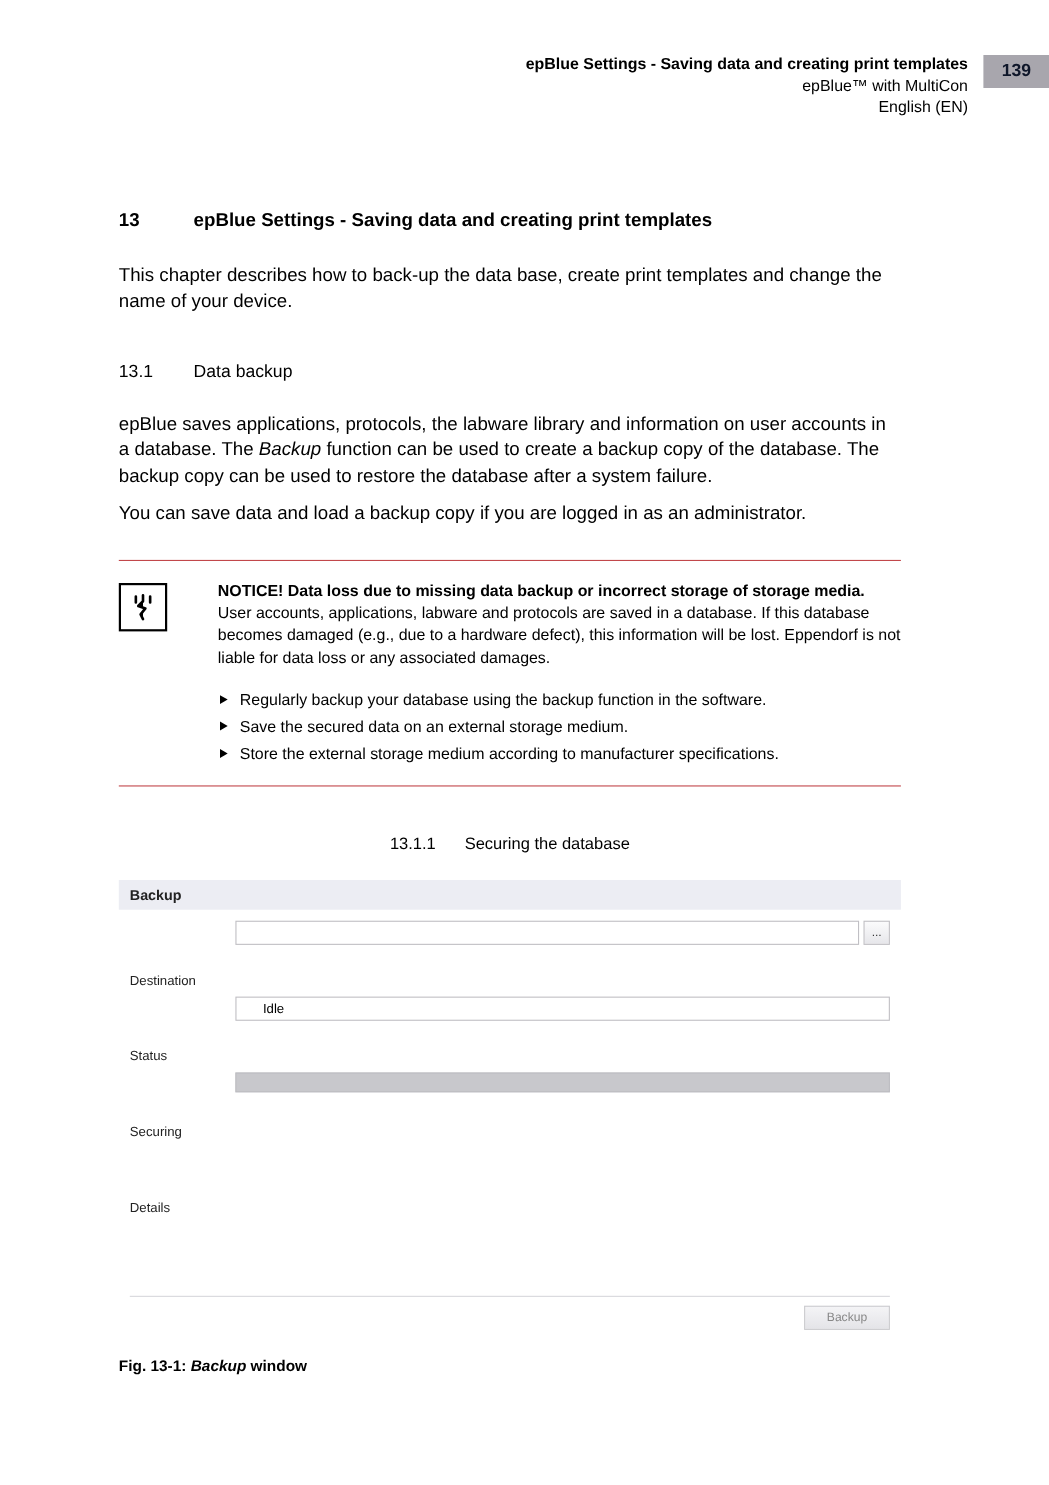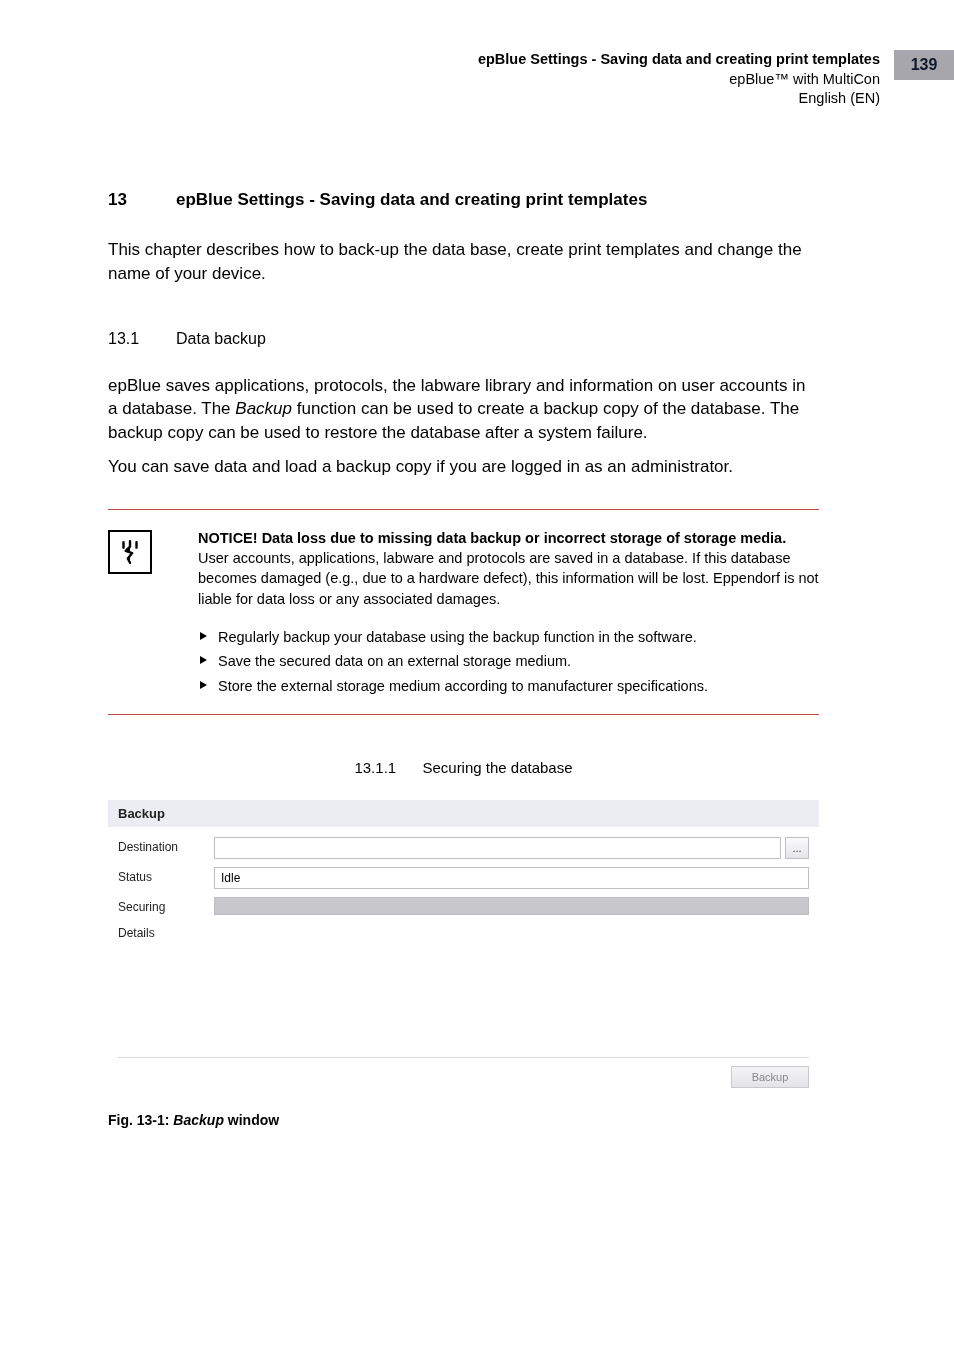--- a/index.html
+++ b/index.html
@@ -26,26 +26,26 @@
     .notice-text .bold { font-weight: bold; }
     .notice-list { list-style: none; margin-top: 18px; }
     .notice-list li { position: relative; padding-left: 20px; margin-bottom: 4px; }
     .notice-list li::before { content: ""; position: absolute; left: 2px; top: 5px; border-left: 7px solid #000; border-top: 4px solid transparent; border-bottom: 4px solid transparent; }
     h3.subsub { font-size: 15px; font-weight: normal; margin-top: 44px; margin-bottom: 24px; display: flex; justify-content: center; }
     h3.subsub .num { width: 68px; flex-shrink: 0; }
     .screenshot { border: none; background: #fff; font-size: 12px; }
     .ss-title { background: #ecedf3; padding: 6px 10px; font-weight: bold; font-size: 13px; color: #222; }
     .ss-body { padding: 10px 10px 4px 10px; }
     .ss-row { display: flex; align-items: flex-start; margin-bottom: 8px; }
-    .ss-label { width: 96px; flex-shrink: 0; font-size: 12px; color: #222; padding-top: 3px; }
+    .ss-label { width: 96px; flex-shrink: 0; font-size: 12px; color: #222; padding-top: 3px; margin-top: 44px; }
     .ss-field { flex: 1; }
     .ss-input-row { display: flex; gap: 4px; }
     .ss-input { flex: 1; height: 22px; border: 1px solid #c0bfc4; background: #fff; padding: 2px 6px; font-size: 12px; }
     .ss-browse { width: 24px; height: 22px; border: 1px solid #c0bfc4; background: linear-gradient(#fbfbfc,#e6e6ea); font-size: 11px; display: flex; align-items: center; justify-content: center; color: #333; cursor: pointer; }
-    .ss-status { height: 22px; border: 1px solid #c0bfc4; background: #fff; padding: 2px 6px; font-size: 12px; display: flex; align-items: center; }
+    .ss-status { height: 22px; border: 1px solid #c0bfc4; background: #fff; padding: 2px 24px; font-size: 12px; display: flex; align-items: center; }
     .ss-progress { height: 18px; background: #c8c8cc; border: 1px solid #bdbdc1; }
     .ss-details { height: 118px; background: #fff; }
     .ss-sep { border-top: 1px solid #d8d8dc; margin: 4px 10px 0 10px; }
     .ss-footer { padding: 8px 10px 10px 10px; display: flex; justify-content: flex-end; }
     .ss-backup-btn { height: 22px; min-width: 78px; border: 1px solid #c9c9cd; background: linear-gradient(#f4f4f6,#e4e4e8); color: #888; font-size: 11px; display: flex; align-items: center; justify-content: center; }
     .fig-caption { font-size: 14px; margin-top: 14px; font-weight: bold; }
   </style>
 </head>
 <body>
 

